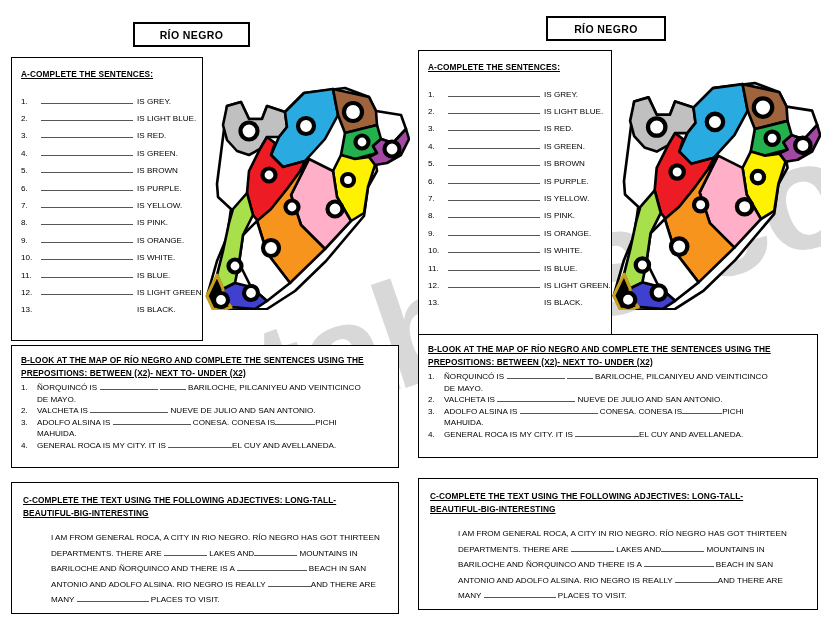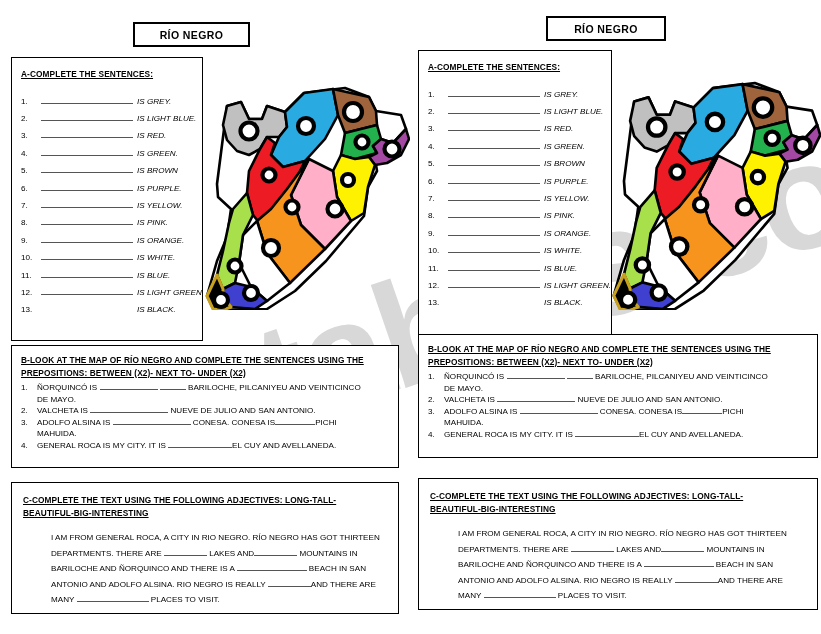--- a/index.html
+++ b/index.html
@@ -77,21 +77,21 @@
     white-space: nowrap;
   }
   .a-num { width: 20px; flex: 0 0 20px; }
   .a-blank {
     flex: 0 0 92px;
     border-bottom: 1px solid #555;
     height: 9px;
     margin-right: 4px;
   }
   .a-blank.nolines { border-bottom: none; }
-  .a-txt { flex: 0 0 auto; font-style: italic; }
+  .a-txt { flex: 0 0 auto; }
 
   
   .b-list { margin: 0; padding: 0; list-style: none; }
   .b-item {
     display: flex;
     font-size: 8.1px;
     line-height: 11.6px;
     margin-bottom: 0;
   }
   .b-num { width: 16px; flex: 0 0 16px; }

